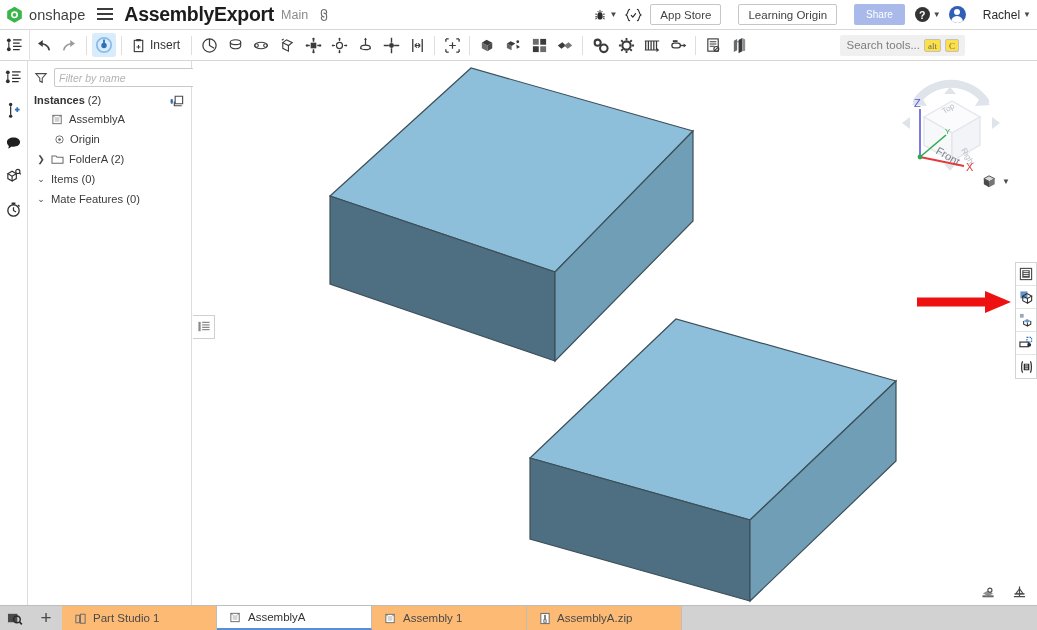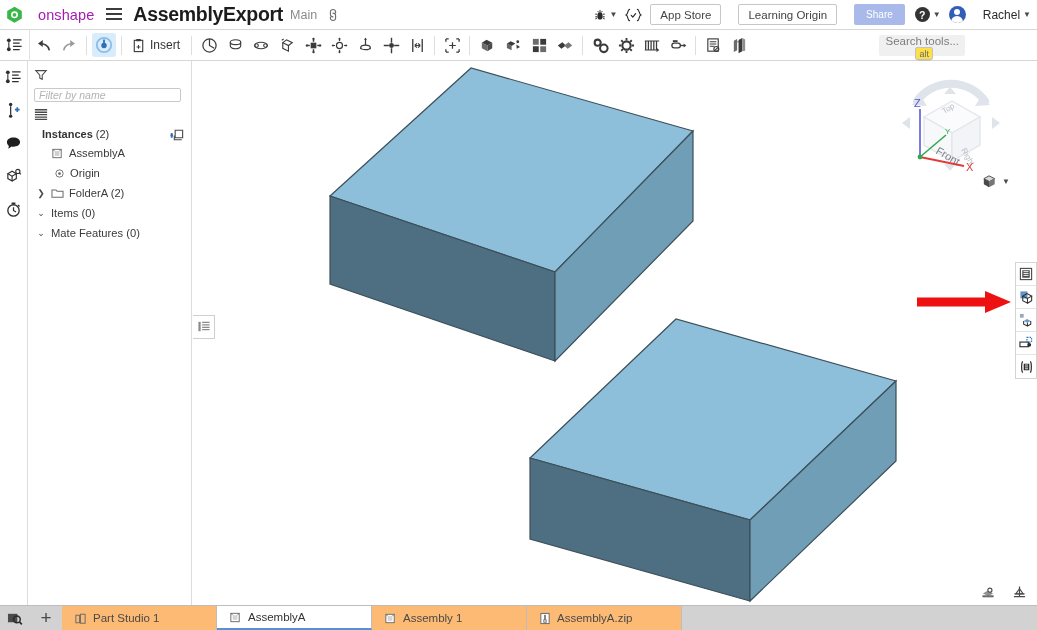--- a/index.html
+++ b/index.html
@@ -12,21 +12,21 @@
   #app { position: relative; width: 1037px; height: 630px; }
 
   
   .header {
     position: absolute; top: 0; left: 0; width: 1037px; height: 30px;
     background: #fff; border-bottom: 1px solid #d7d7d7;
     display: flex; align-items: center;
   }
   .logo-mark { width: 17px; height: 17px; margin-left: 6px; flex: none; }
   .logo-word {
-    font-size: 14.5px; color: #a21caf; margin-left: 15px; letter-spacing: .1px;
+    font-size: 14.5px; color: #404040; margin-left: 6px; letter-spacing: .1px;
   }
   .hamburger {
     margin-left: 12px; width: 16px; height: 13px; position: relative; cursor: pointer;
   }
   .hamburger i {
     position: absolute; left: 0; width: 16px; height: 2.2px; background: #3c3c3c;
   }
   .hamburger i:nth-child(1) { top: 0; }
   .hamburger i:nth-child(2) { top: 5px; }
   .hamburger i:nth-child(3) { top: 10px; }
@@ -90,52 +90,52 @@
     display: flex; align-items: center; gap: 4px; padding: 0 7px 0 5px;
     height: 31px; cursor: pointer; font-size: 12px; color: #333;
   }
   .tb-active-circ {
     width: 24px; height: 24px; border-radius: 3px; background: #d9ecfb;
     display: flex; align-items: center; justify-content: center;
   }
   .search-tools {
     margin-left: auto; margin-right: 72px; height: 21px; background: #f0f0f0;
     border-radius: 2px; display: flex; align-items: center; padding: 0 6px;
-    font-size: 11.5px; color: #7d7d7d; cursor: text; flex-direction: column;
+    font-size: 11.5px; color: #7d7d7d; cursor: text;
   }
   .kbd {
     border: 1px solid #c2c2c2; border-radius: 2px; background: #fde047; color: #6a6a6a;
-    font-size: 9px; padding: 0 3px; margin-left: 4px; line-height: 12px; height: 13px;
+    font-size: 9px; padding: 0 3px; margin-left: 4px; line-height: 12px; height: 13px; font-family: Liberation Serif, serif;
   }
 
   
   .rail {
     position: absolute; top: 61px; left: 0; width: 28px; bottom: 25px;
     background: #fff; border-right: 1px solid #dcdcdc;
     display: flex; flex-direction: column; align-items: center; padding-top: 6px; gap: 13px;
   }
   .rail-icon { width: 20px; height: 20px; display: flex; align-items: center; justify-content: center; cursor: pointer; color: #333; }
 
   
   .panel {
     position: absolute; top: 61px; left: 28px; width: 164px; bottom: 25px;
     background: #fff; border-right: 1px solid #dcdcdc; padding: 5px 0 0 0;
   }
-  .panel-filter { display: flex; align-items: flex-start; padding: 2px 5px 0 6px; gap: 6px; flex-direction: column; }
+  .panel-filter { display: flex; align-items: center; padding: 2px 5px 0 6px; gap: 6px; }
   .filter-input {
     flex: 1; height: 19px; border: 1px solid #c9c9c9; border-radius: 2px;
     font-size: 10.5px; font-style: italic; color: #adadad; padding: 0 4px;
     font-family: "Liberation Sans", sans-serif; background: #fff;
   }
   .filter-input::placeholder { color: #b3b3b3; font-style: italic; }
   .panel-section {
     display: flex; align-items: center; padding: 6px 6px 2px 6px;
     font-size: 11px; color: #333;
   }
-  .panel-section b { font-weight: bold; margin-left: 8px; }
+  .panel-section b { font-weight: bold; }
   .tree-row {
     display: flex; align-items: center; height: 20px; padding-left: 8px;
     font-size: 11.2px; color: #3a3a3a; cursor: pointer; gap: 5px;
   }
   .tree-row.indent1 { padding-left: 26px; }
   .chev { width: 10px; font-size: 9px; color: #4b4b4b; display:flex; align-items:center; justify-content:center;}
   .splitter-handle {
     position: absolute; left: 193px; top: 315px; width: 22px; height: 24px;
     background: #fff; border: 1px solid #cfcfcf; border-left: none;
     display: flex; align-items: center; justify-content: center;

